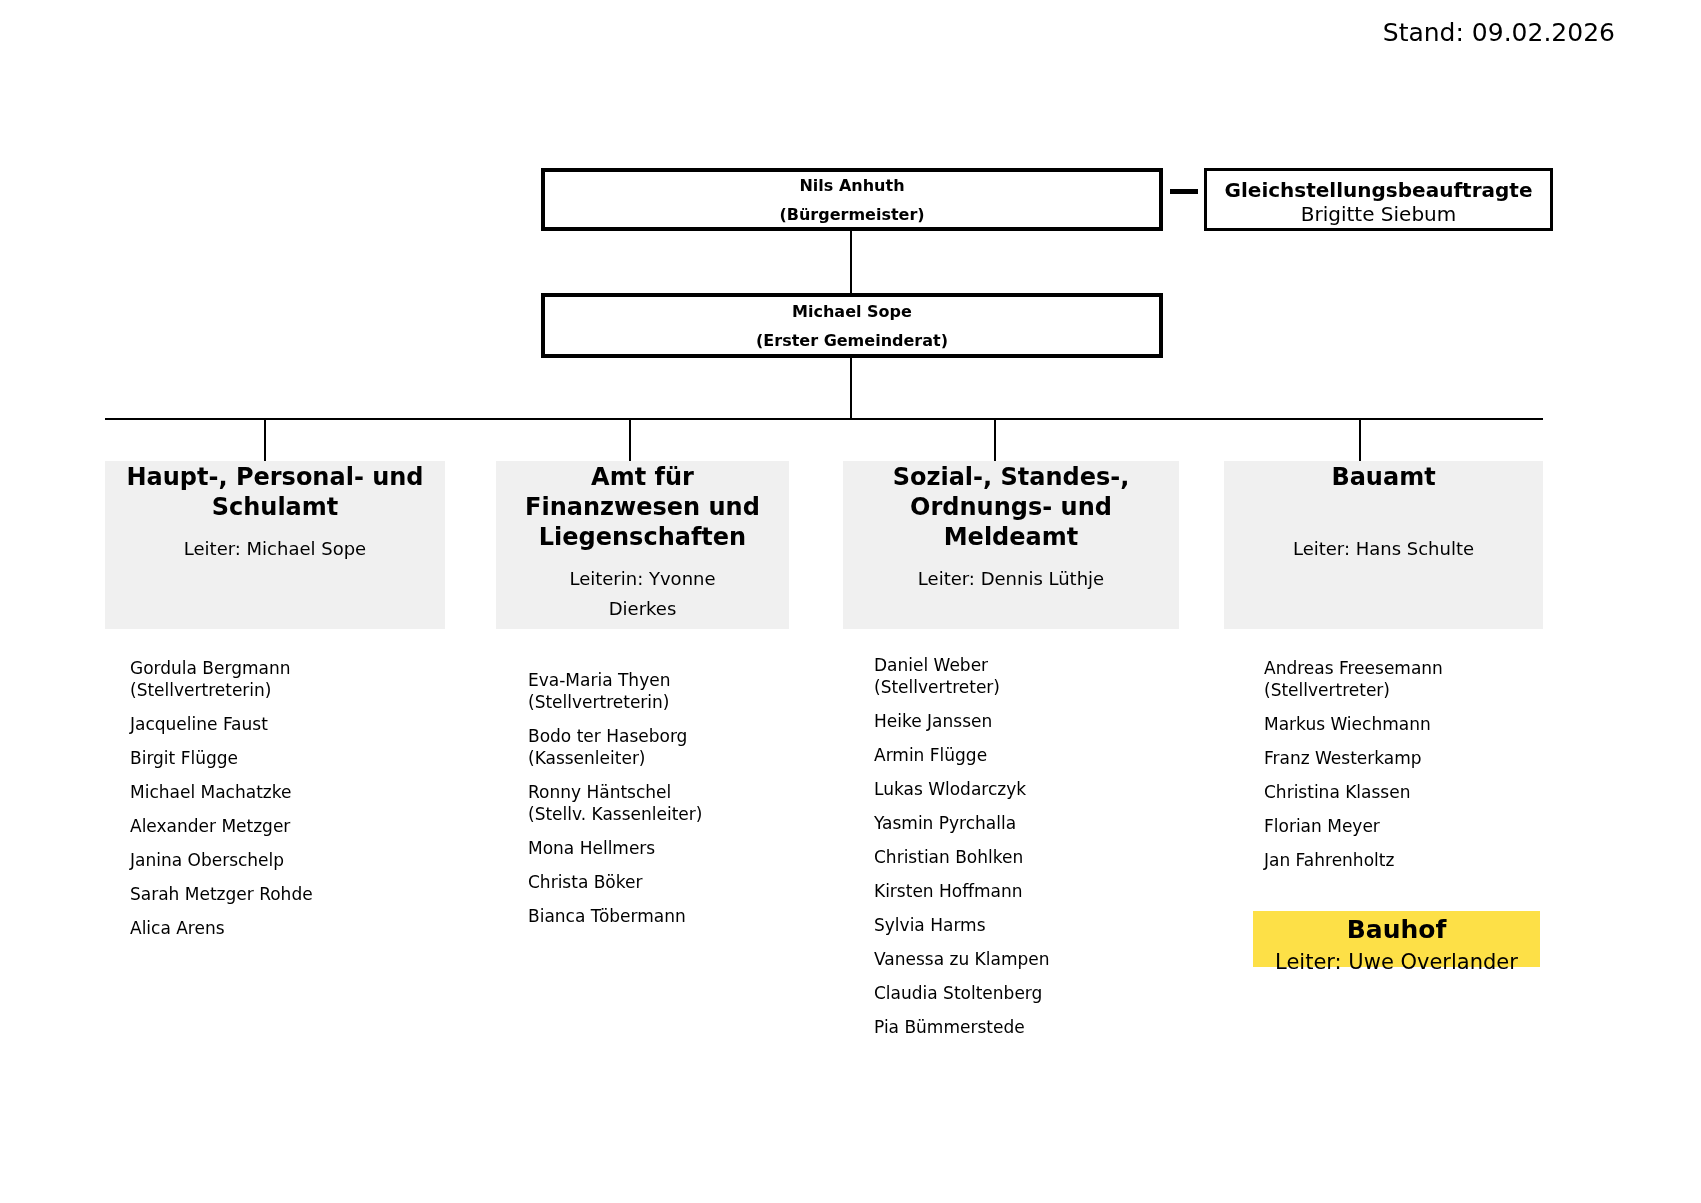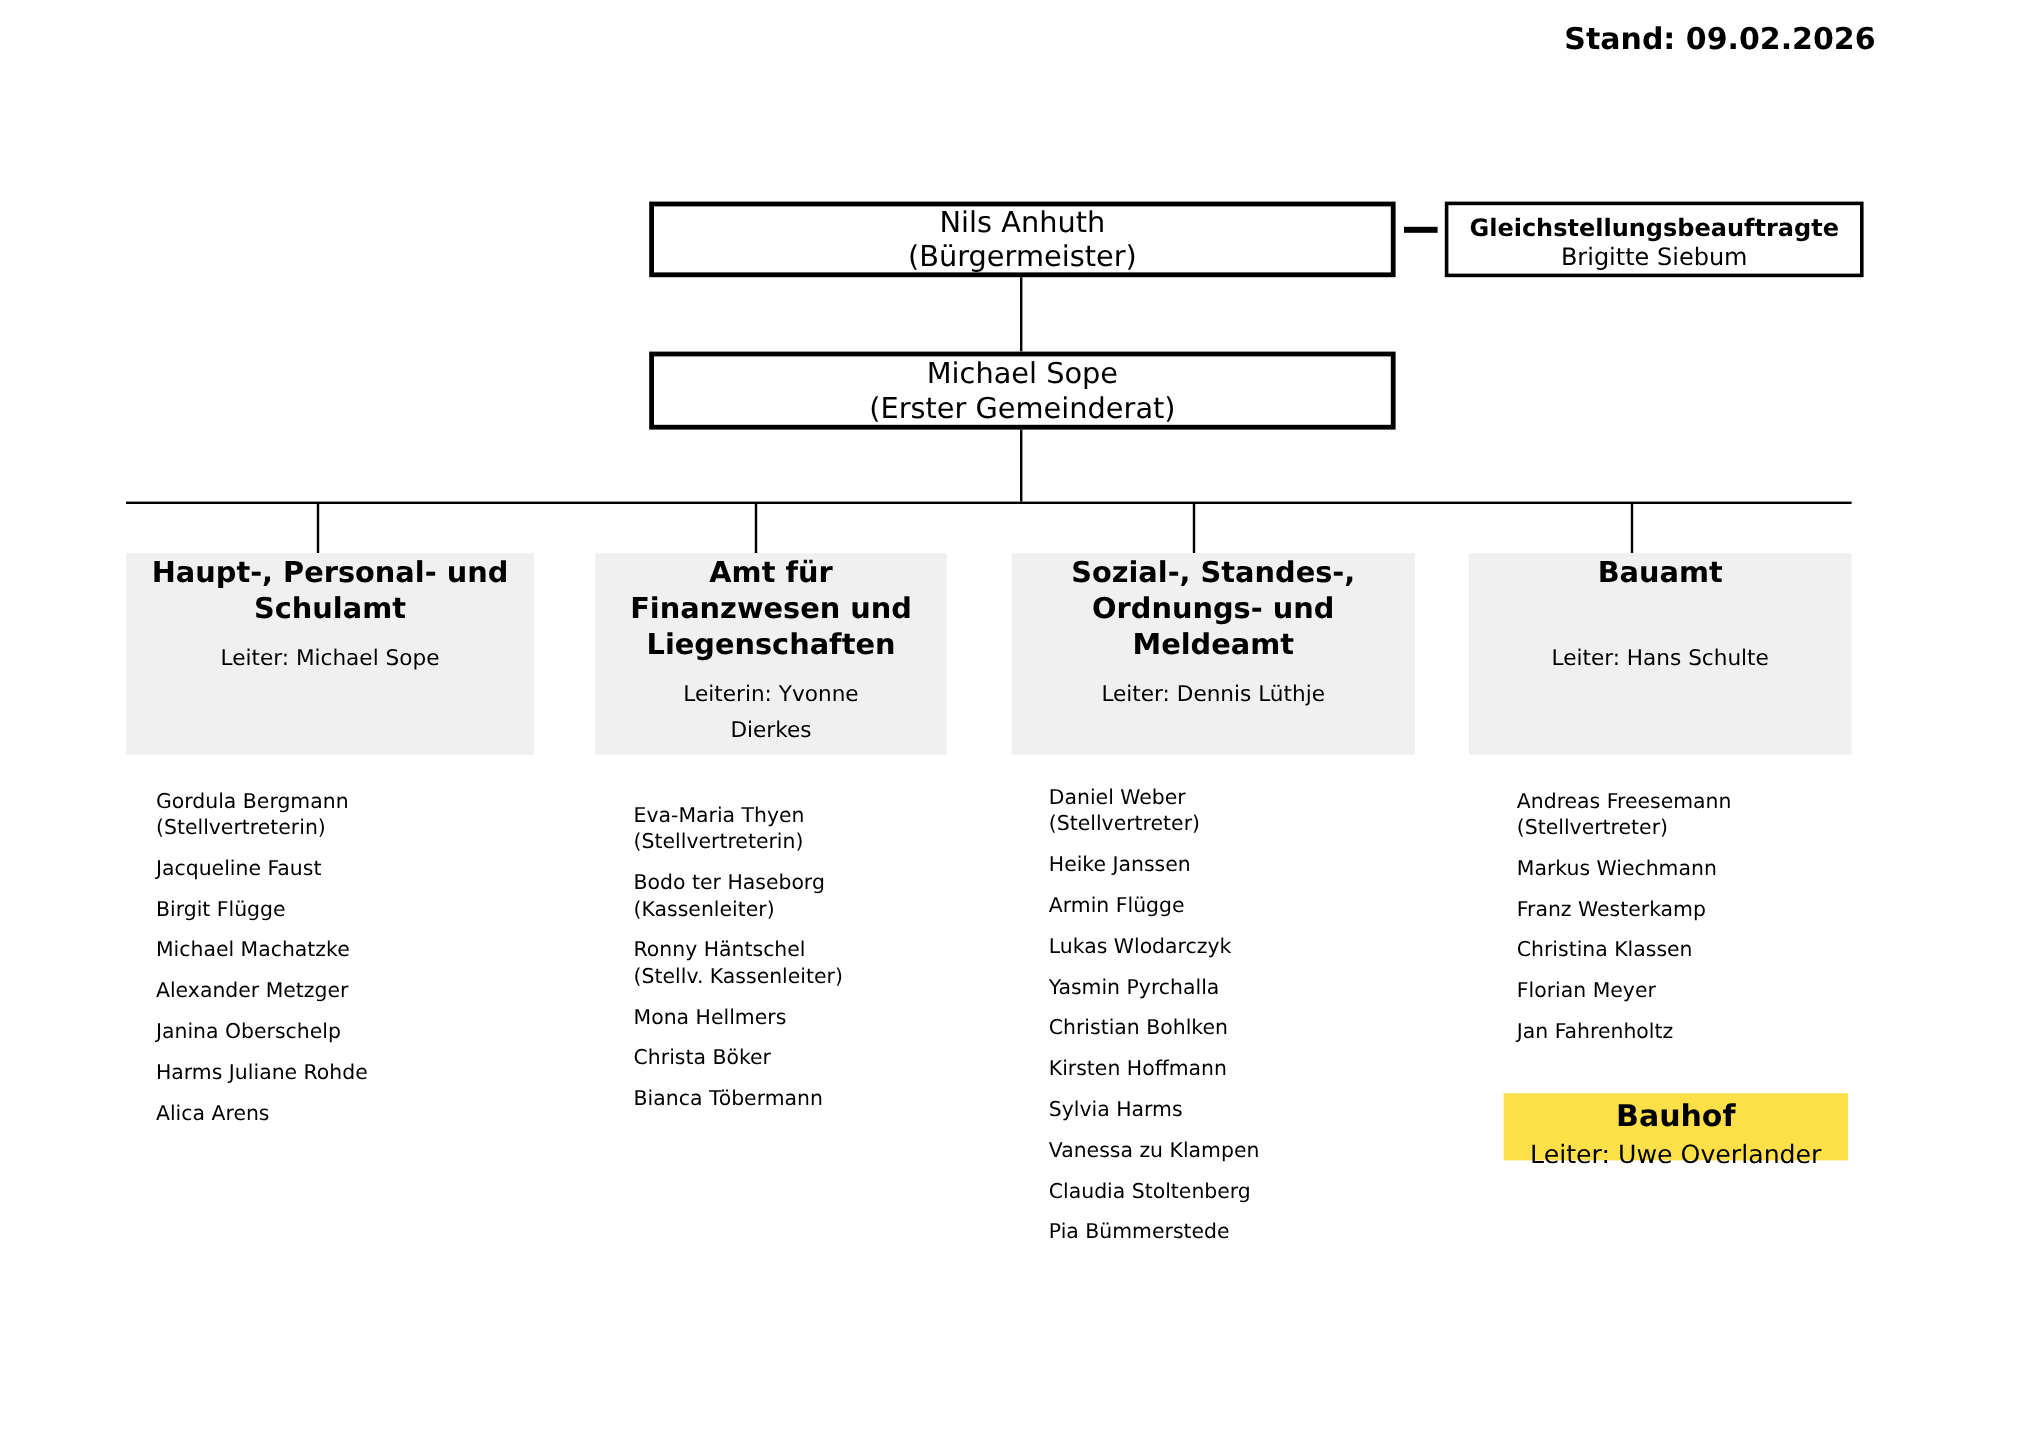--- a/index.html
+++ b/index.html
@@ -13,24 +13,24 @@
     width: 1701px;
     height: 1203px;
     background: #ffffff;
     overflow: hidden;
   }
 
   
   #stand-date {
     position: absolute;
     top: 18px;
-    left: 1301px;
+    left: 1353px;
     width: 262px;
     font-size: 25px;
-    font-weight: bold;
+    font-weight: normal;
     text-align: right;
     white-space: nowrap;
   }
 
   
   .hard-box {
     position: absolute;
     border: 4px solid #000000;
     background: #ffffff;
     display: flex;
@@ -44,22 +44,22 @@
     font-size: 31px;
     font-weight: bold;
     letter-spacing: 15px;
     word-spacing: 26px;
     white-space: nowrap;
     padding-left: 15px; 
   }
   #mayor-box { left: 541px; top: 168px; width: 622px; height: 63px; }
   #councilor-box { left: 541px; top: 293px; width: 622px; height: 65px; }
   .two-line {
-    font-size: 24px;
-    font-weight: normal;
+    font-size: 16px;
+    font-weight: bold;
     line-height: 29px;
     white-space: pre-line;
   }
   #equality-box {
     position: absolute;
     left: 1204px; top: 168px; width: 349px; height: 63px;
     border: 3px solid #000000;
     background: #ffffff;
     text-align: center;
   }
@@ -200,21 +200,21 @@
       <div class="staff-entry">
         <div class="staff-name">Michael Machatzke</div>
       </div>
       <div class="staff-entry">
         <div class="staff-name">Alexander Metzger</div>
       </div>
       <div class="staff-entry">
         <div class="staff-name">Janina Oberschelp</div>
       </div>
       <div class="staff-entry">
-        <div class="staff-name">Harms Juliane Rohde</div>
+        <div class="staff-name">Sarah Metzger Rohde</div>
       </div>
       <div class="staff-entry">
         <div class="staff-name">Alica Arens</div>
       </div>
     </div>
   <div id="list2" class="staff-list">
       <div class="staff-entry">
         <div class="staff-name">Eva-Maria Thyen</div>
         <div class="staff-note">(Stellvertreterin)</div>
       </div>

